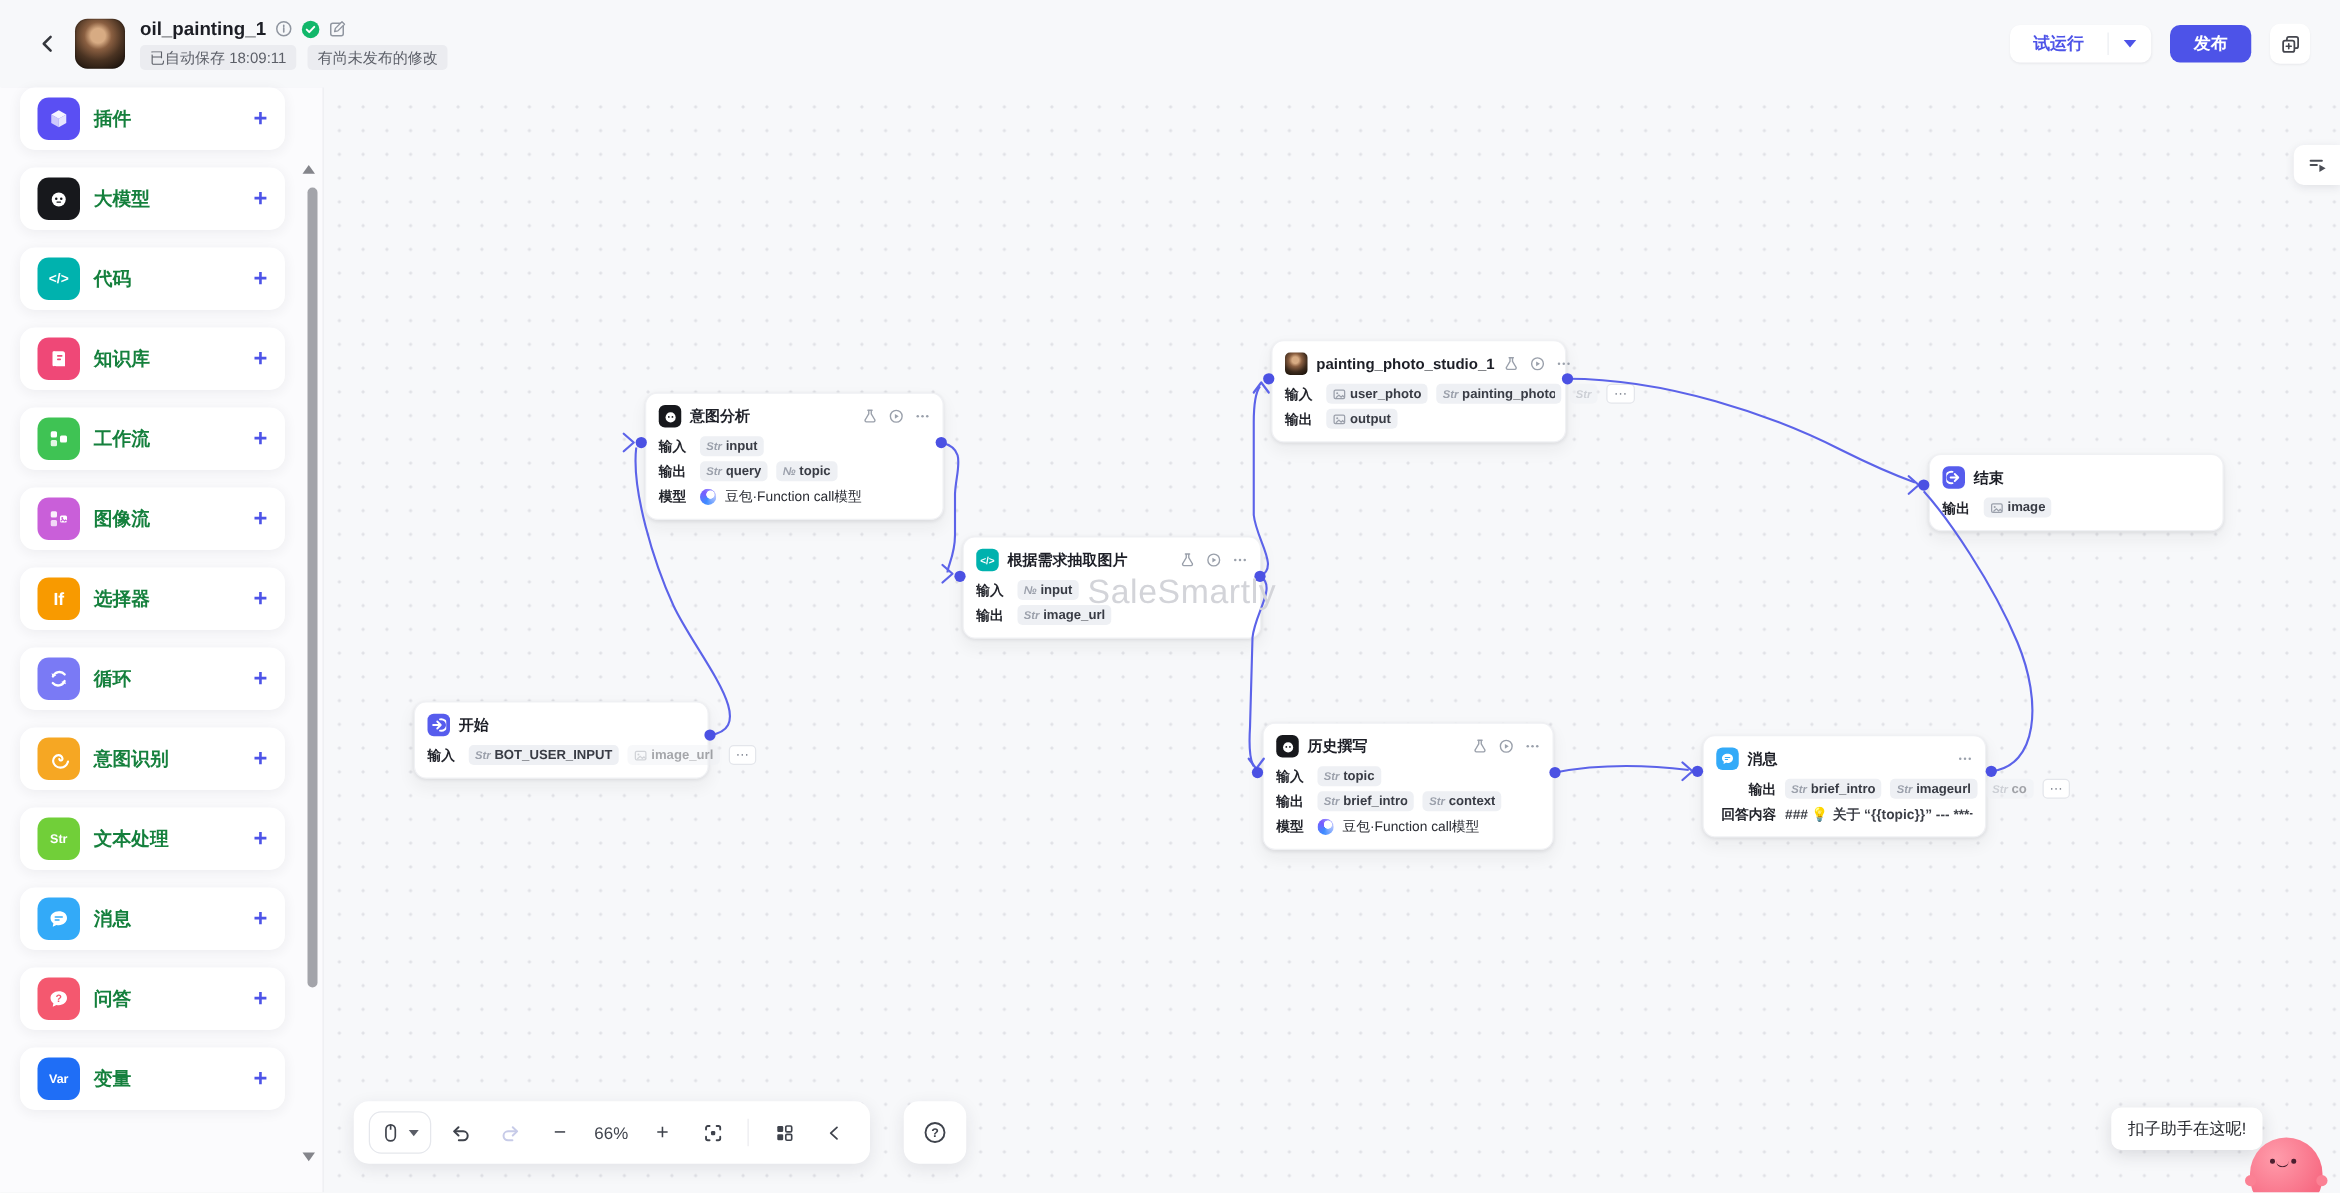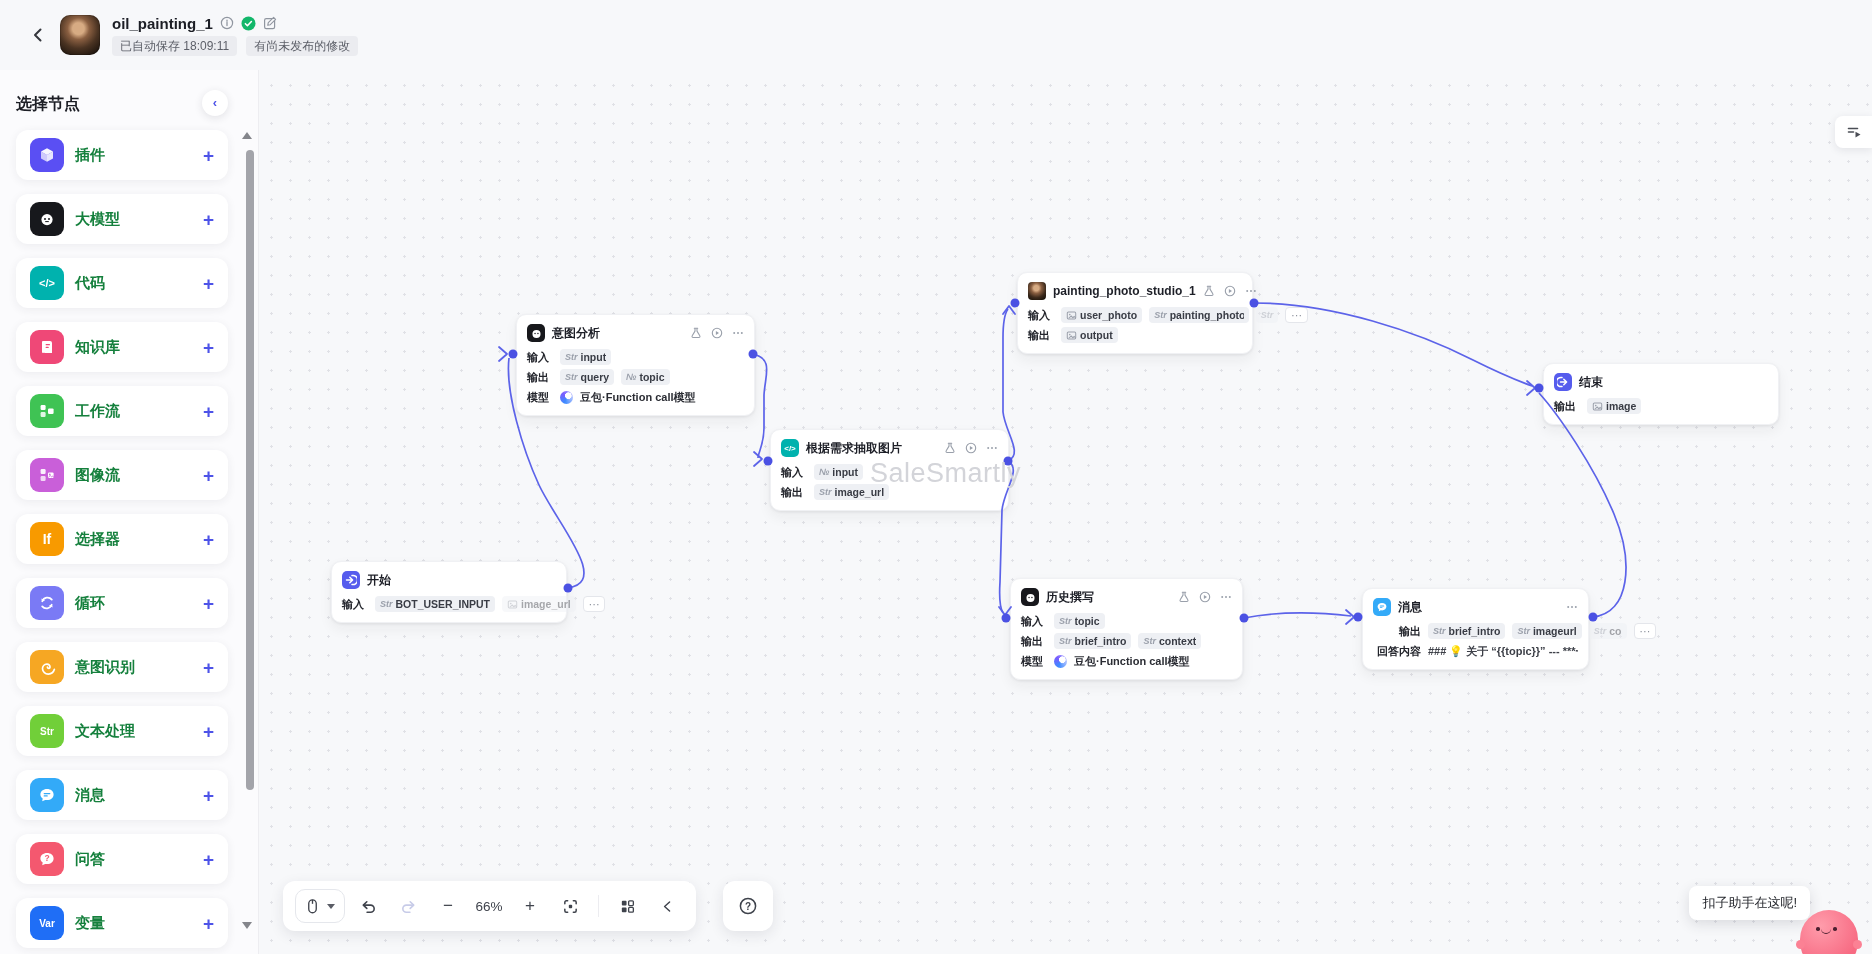--- a/index.html
+++ b/index.html
@@ -67,21 +67,21 @@
   .nlabel{font-weight:700;color:#23252c;min-width:26px;flex:none;}
   .nlabel.w{min-width:48px;text-align:right;}
   .tag{display:inline-flex;align-items:center;gap:3px;background:#eef0f4;border-radius:4px;padding:2px 5px;font-size:10.5px;color:#393c45;font-weight:700;line-height:12px;}
   .tag .pfx{color:#9ba0ab;font-weight:600;font-size:9px;}
   .tag.faded{opacity:.45;}
   .tag.more{background:#fff;border:1px solid #e4e6eb;color:#8b909b;font-weight:400;padding:1px 5px;}
   .tag .tn{max-width:110px;overflow:hidden;text-overflow:clip;}
   .tag.trunc .tn{max-width:74px;}
   .doubao{width:13px;height:13px;border-radius:50%;flex:none;
     background:radial-gradient(circle at 64% 36%,#fff 0 26%,rgba(255,255,255,0) 30%),conic-gradient(from 200deg,#3d8bff,#7a5bff,#b9c6ff,#3d8bff);}
-  .mtext{color:#2a2c33;font-weight:700;}
+  .mtext{color:#2a2c33;font-weight:400;}
   .answer{color:#3c3f47;font-weight:600;max-width:158px;overflow:hidden;}
 
   
   .runlog-btn{position:absolute;right:0px;top:46px;width:37px;height:32px;background:#fff;border:none;border-radius:8px 0 0 8px;box-shadow:0 2px 8px rgba(40,44,54,.1);display:flex;align-items:center;justify-content:center;color:#4a4d55;cursor:pointer;z-index:8;}
 
   
   .toolbar{position:absolute;left:25px;top:811px;height:50px;background:#fff;border-radius:12px;box-shadow:0 4px 14px rgba(40,44,54,.1);display:flex;align-items:center;padding:0 12px;gap:6px;z-index:10;}
   .tool{height:34px;min-width:34px;border:none;background:transparent;border-radius:8px;display:flex;align-items:center;justify-content:center;color:#3f434c;cursor:pointer;font-size:17px;}
   .tool.sel{border:1px solid #e5e7ec;border-radius:10px;padding:0 9px;gap:7px;}
   .tool.sel .caret{width:0;height:0;border-left:4px solid transparent;border-right:4px solid transparent;border-top:5px solid #5a5d66;}
@@ -154,27 +154,40 @@
               <rect x="1.6" y="2.6" width="10" height="10" rx="1.6" fill="none" stroke="currentColor" stroke-width="1.2"></rect>
               <path d="M10.6 1.4l2 2-5.3 5.3-2.6.6.6-2.6z" fill="#f7f8fa" stroke="currentColor" stroke-width="1.1" stroke-linejoin="round"></path>
             </svg>
           </span>
       </div>
       <div class="badge-row">
         <span class="badge">已自动保存 18:09:11</span>
         <span class="badge">有尚未发布的修改</span>
       </div>
     </div>
+    <div class="topbar-right">
+      <div class="run-btn">
+        <button class="run-main">试运行</button>
+        <span class="run-div"></span>
+        <button class="run-caret">
+            <i></i>
+          </button>
+      </div>
+      <button class="publish-btn">发布</button>
+      <button class="win-btn">
+        <svg width="17" height="17" viewBox="0 0 17 17">
+            <rect x="5.5" y="2.5" width="9" height="9" rx="1.6" fill="none" stroke="currentColor" stroke-width="1.4"></rect>
+            <rect x="2.5" y="5.5" width="9" height="9" rx="1.6" fill="#fff" stroke="currentColor" stroke-width="1.4"></rect>
+            <path d="M7 8v4M5 10h4" stroke="currentColor" stroke-width="1.3" stroke-linecap="round"></path>
+          </svg>
+      </button>
+    </div>
   </div>
 
   <div class="sidebar">
-    <div class="sb-head">
-      <span class="sb-title">选择节点</span>
-      <button class="collapse-btn">‹</button>
-    </div>
     <div class="sitems">
       <div class="sitem">
         <span class="sicon c1">
             <svg width="18" height="18" viewBox="0 0 18 18">
               <path d="M9 2.2 15 5.6 9 9 3 5.6z" fill="#fff" opacity=".95"></path>
               <path d="M3 5.6 9 9v6.8L3 12.4z" fill="#fff" opacity=".7"></path>
               <path d="M15 5.6 9 9v6.8l6-3.4z" fill="#fff" opacity=".85"></path>
             </svg>
           </span>
         <span class="slabel">插件</span>

